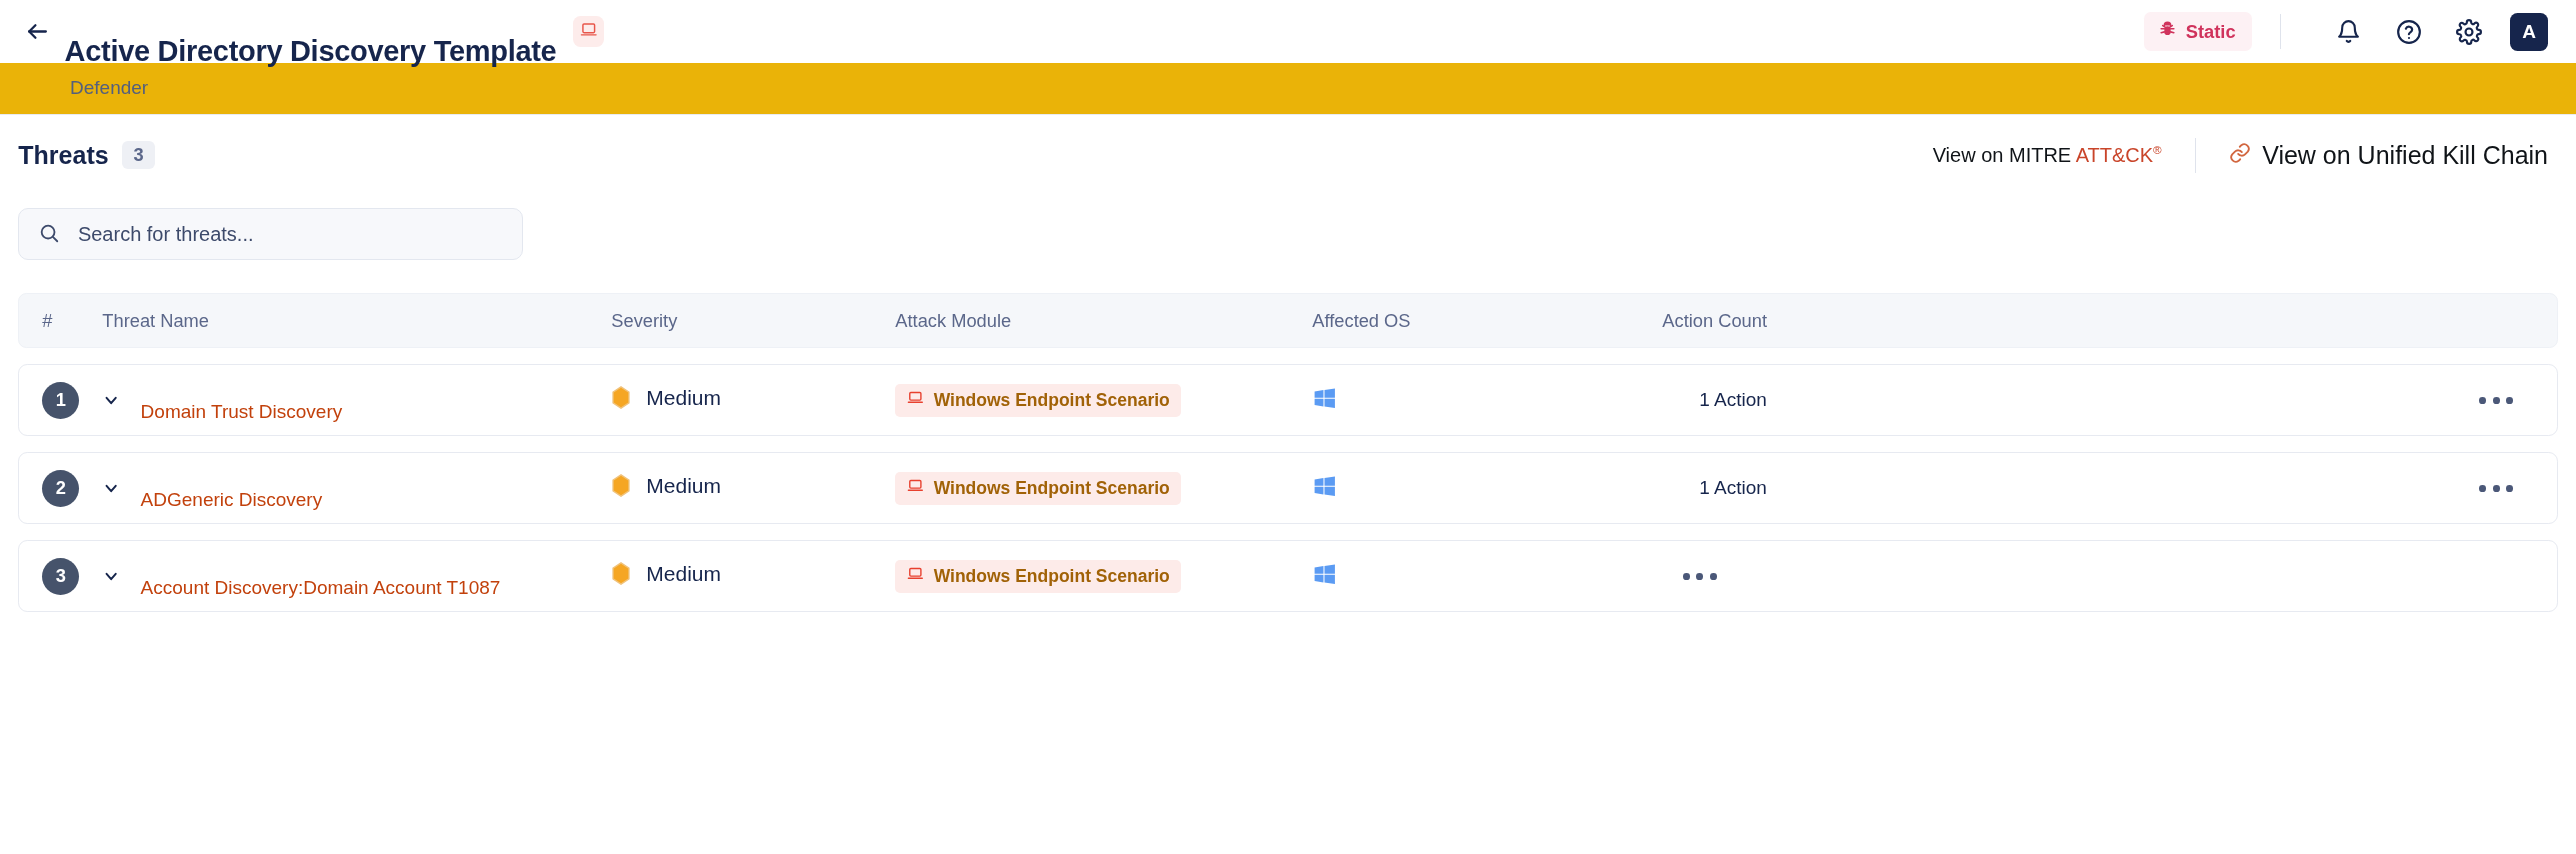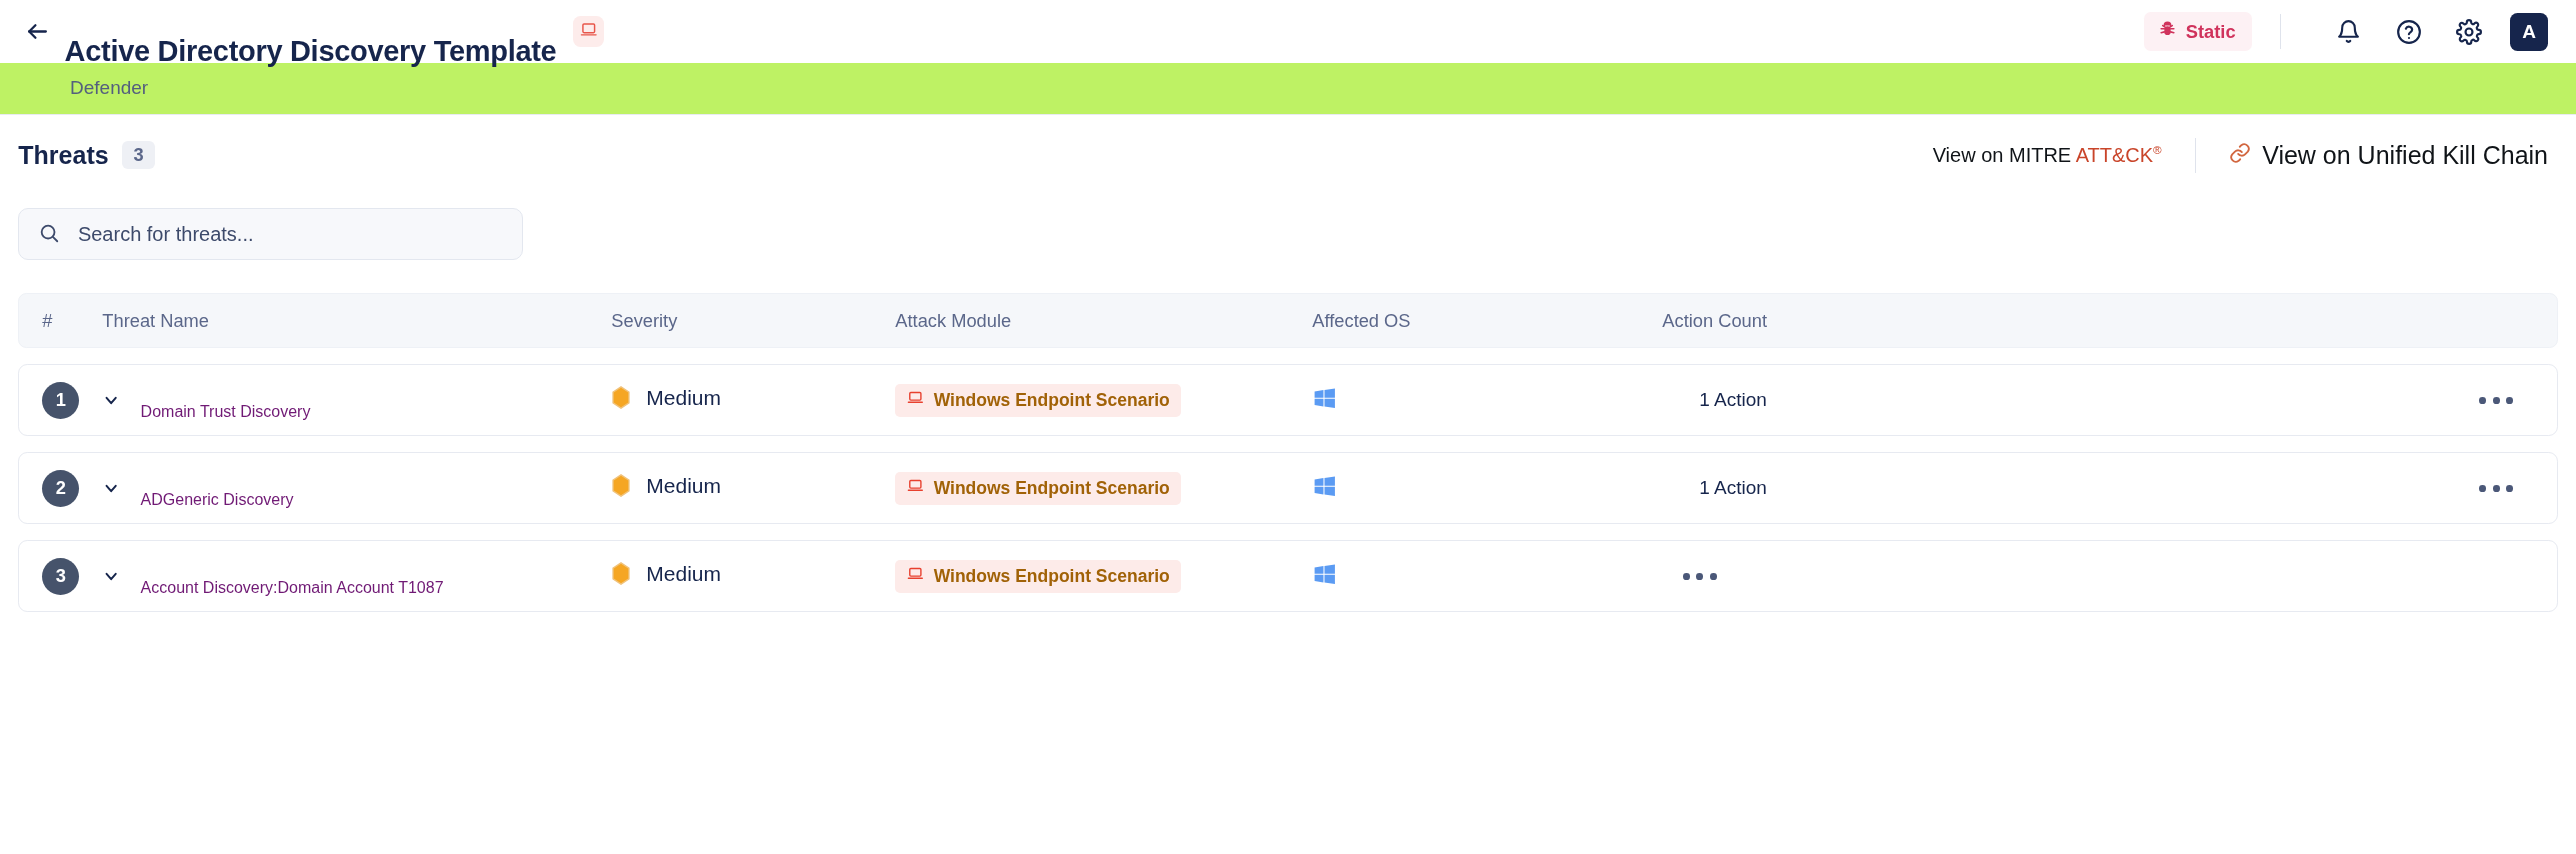--- a/index.html
+++ b/index.html
@@ -106,21 +106,21 @@
     flex: 0 0 auto;
   }
 
   
   .subnav {
     height: 52px;
     display: flex;
     align-items: center;
     padding: 0 28px 0 70px;
     border-bottom: 0.8px solid #e8ebf1;
-    background: #bef264;
+    background: #eab308;
   }
 
   .subnav-tab {
     font-size: 19px;
     color: #535f7e;
     cursor: pointer;
     padding-bottom: 1.7px;
   }
 
   
@@ -263,22 +263,22 @@
   }
 
   .chev {
     color: #16254c;
     display: flex;
     align-items: center;
     cursor: pointer;
   }
 
   .threat-name {
-    font-size: 16px;
-    color: #701a75;
+    font-size: 19px;
+    color: #c2410c;
     white-space: nowrap;
     margin-top: 24px;
   }
 
   .sev-cell {
     display: flex;
     gap: 15px;
     font-size: 21px;
     color: #16254c;
   }

